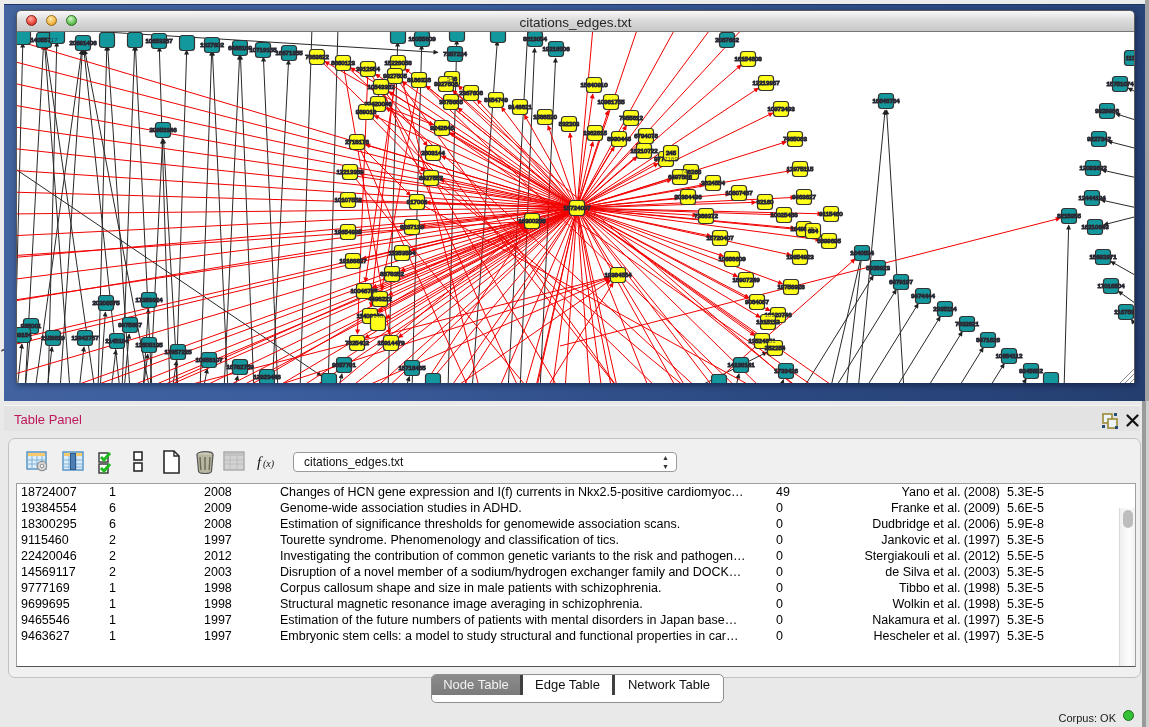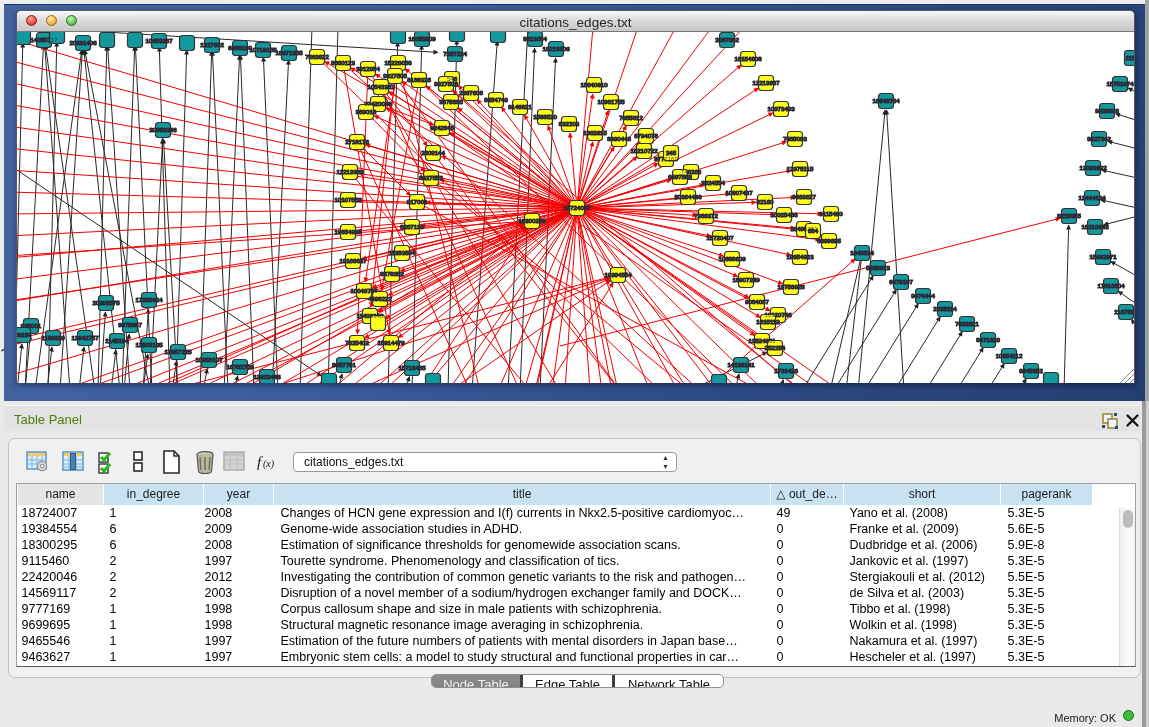--- a/index.html
+++ b/index.html
@@ -18,21 +18,21 @@
   font-size:13.5px; color:#262626; }
 .tl { position:absolute; top:4px; width:11px; height:11px; border-radius:50%; }
 #tl1 { left:9px; background:radial-gradient(circle at 40% 30%,#ffb0a8,#ee5045 55%,#b02020 95%); border:1px solid #8f1f17;}
 #tl2 { left:29px; background:radial-gradient(circle at 40% 30%,#ffe9b0,#f5bc4f 55%,#c98a1e 95%); border:1px solid #9a6d14;}
 #tl3 { left:49px; background:radial-gradient(circle at 40% 30%,#d2f5c8,#6cc95e 55%,#3d9430 95%); border:1px solid #2f7022;}
 #canvas { position:absolute; left:0; top:21px; width:1117px; height:351px; background:#ffffff; overflow:hidden; }
 
 #panelarea { position:absolute; left:0; top:401px; width:1149px; height:326px; background:#e9e9e9; }
 #ptitle { position:absolute; left:4px; top:4px; width:1136px; height:26px; background:#e3e3e3;
   border-top:1px solid #f5f5f5; }
-#ptitle .t { position:absolute; left:10px; top:6px; font-size:13px; color:#4d7c0f; }
+#ptitle .t { position:absolute; left:10px; top:6px; font-size:13px; color:#be185d; }
 #ptitle svg { position:absolute; top:5px; }
 #subpanel { position:absolute; left:8px; top:37px; width:1133px; height:240px;
   background:#f0f0f0; border:1px solid #c2c2c2; border-radius:7px; }
 #toolbar { position:absolute; left:8px; top:48px; height:36px; }
 #toolbar svg { position:absolute; top:0; }
 #combo { position:absolute; left:293px; top:51px; width:384px; height:20px; background:#ffffff;
   border:1px solid #9a9a9a; border-radius:4px; font-size:12px; color:#111; line-height:18px;
   padding-left:10px; }
 #combo .arr { position:absolute; right:7px; top:0; font-size:7px; color:#333; line-height:9px; text-align:center;}
 #tablewrap { position:absolute; left:16px; top:82px; width:1120px; height:184px; background:#fff;
@@ -40,27 +40,27 @@
 table { border-collapse:collapse; table-layout:fixed; width:1075px; font-size:12px; }
 th { height:21px; background:#c9e2f2; border:1px solid #fdfdfd; border-top:none; font-weight:normal;
   color:#1c1c1c; font-size:12px; overflow:hidden; white-space:nowrap; }
 th.c1 { background:#e4e4e4; }
 td { height:16px; padding:0; color:#000; font-size:12.5px; overflow:hidden; white-space:nowrap; }
 td.c1 { padding-left:4px; }
 td.c2 { padding-left:6px; }
 td.c3 { padding-left:1px; }
 td.c4 { padding-left:7px; }
 td.c5 { padding-left:6px; }
-td.c6 { padding-left:6px; }
+td.c6 { padding-left:6px;text-align:right; }
 td.c7 { padding-left:7px; }
 col.c1 { width:86px;} col.c2 { width:100px;} col.c3 { width:70px;} col.c4 { width:497px;}
 col.c5 { width:73px;} col.c6 { width:157px;} col.c7 { width:92px;}
 #vscroll { position:absolute; left:1102px; top:24px; width:16px; height:159px; background:linear-gradient(90deg,#efefef,#fdfdfd 60%,#f2f2f2); border-left:1px solid #dadada;}
 #vthumb { position:absolute; left:3px; top:2px; width:10px; height:18px; background:#bdbdbd; border-radius:5px; }
-#tabs { position:absolute; left:431px; top:273px; height:14px; display:flex;
+#tabs { position:absolute; left:431px; top:273px; height:29px; display:flex;
   border:1px solid #8f8f8f; border-radius:5px; overflow:hidden; background:#fff; font-size:13px; }
 #tabs div { padding:2px 0 0 0; text-align:center; height:20px; }
 #tabs .sel { background:linear-gradient(#8c8c8c,#7b7b7b); color:#f2f2f2; }
 #tabs .n { color:#111; border-left:3px solid #404040; }
 #memline { position:absolute; right:33px; top:311px; font-size:11px; color:#1a1a1a; }
 #memdot { position:absolute; right:15px; top:309px; width:11px; height:11px; border-radius:50%;
   background:#35c135; border:1.5px solid #1c6e1c; }
 #rstrip-bot { position:absolute; left:1142px; top:0; width:4px; height:326px; background:#9a9a9a;}
 #redge { position:absolute; left:1146px; top:0; width:3px; height:326px; background:#cfcfcf;}
 </style>
@@ -803,29 +803,20 @@
       <colgroup>
           <col class="c1">
           <col class="c2">
           <col class="c3">
           <col class="c4">
           <col class="c5">
           <col class="c6">
           <col class="c7">
         </colgroup>
       <tbody>
-          <tr>
-            <th class="c1">name</th>
-            <th class="c2">in_degree</th>
-            <th class="c3">year</th>
-            <th class="c4">title</th>
-            <th class="c5">△ out_de…</th>
-            <th class="c6">short</th>
-            <th class="c7">pagerank</th>
-          </tr>
 <tr>
             <td class="c1">18724007</td>
             <td class="c2">1</td>
             <td class="c3">2008</td>
             <td class="c4">Changes of HCN gene expression and I(f) currents in Nkx2.5-positive cardiomyoc…</td>
             <td class="c5">49</td>
             <td class="c6">Yano et al. (2008)</td>
             <td class="c7">5.3E-5</td>
           </tr>
 <tr>
@@ -913,17 +904,17 @@
       </table>
     <div id="vscroll">
         <div id="vthumb"></div>
       </div>
   </div>
   <div id="tabs">
     <div class="sel" style="width:88px">Node Table</div>
     <div class="n" style="width:92px">Edge Table</div>
     <div class="n" style="width:111px">Network Table</div>
   </div>
-  <div id="memline">Memory: OK</div>
+  <div id="memline">Corpus: OK</div>
   <div id="memdot"></div>
   <div id="rstrip-bot"></div>
   <div id="redge"></div>
 </div>
 
 </body></html>

